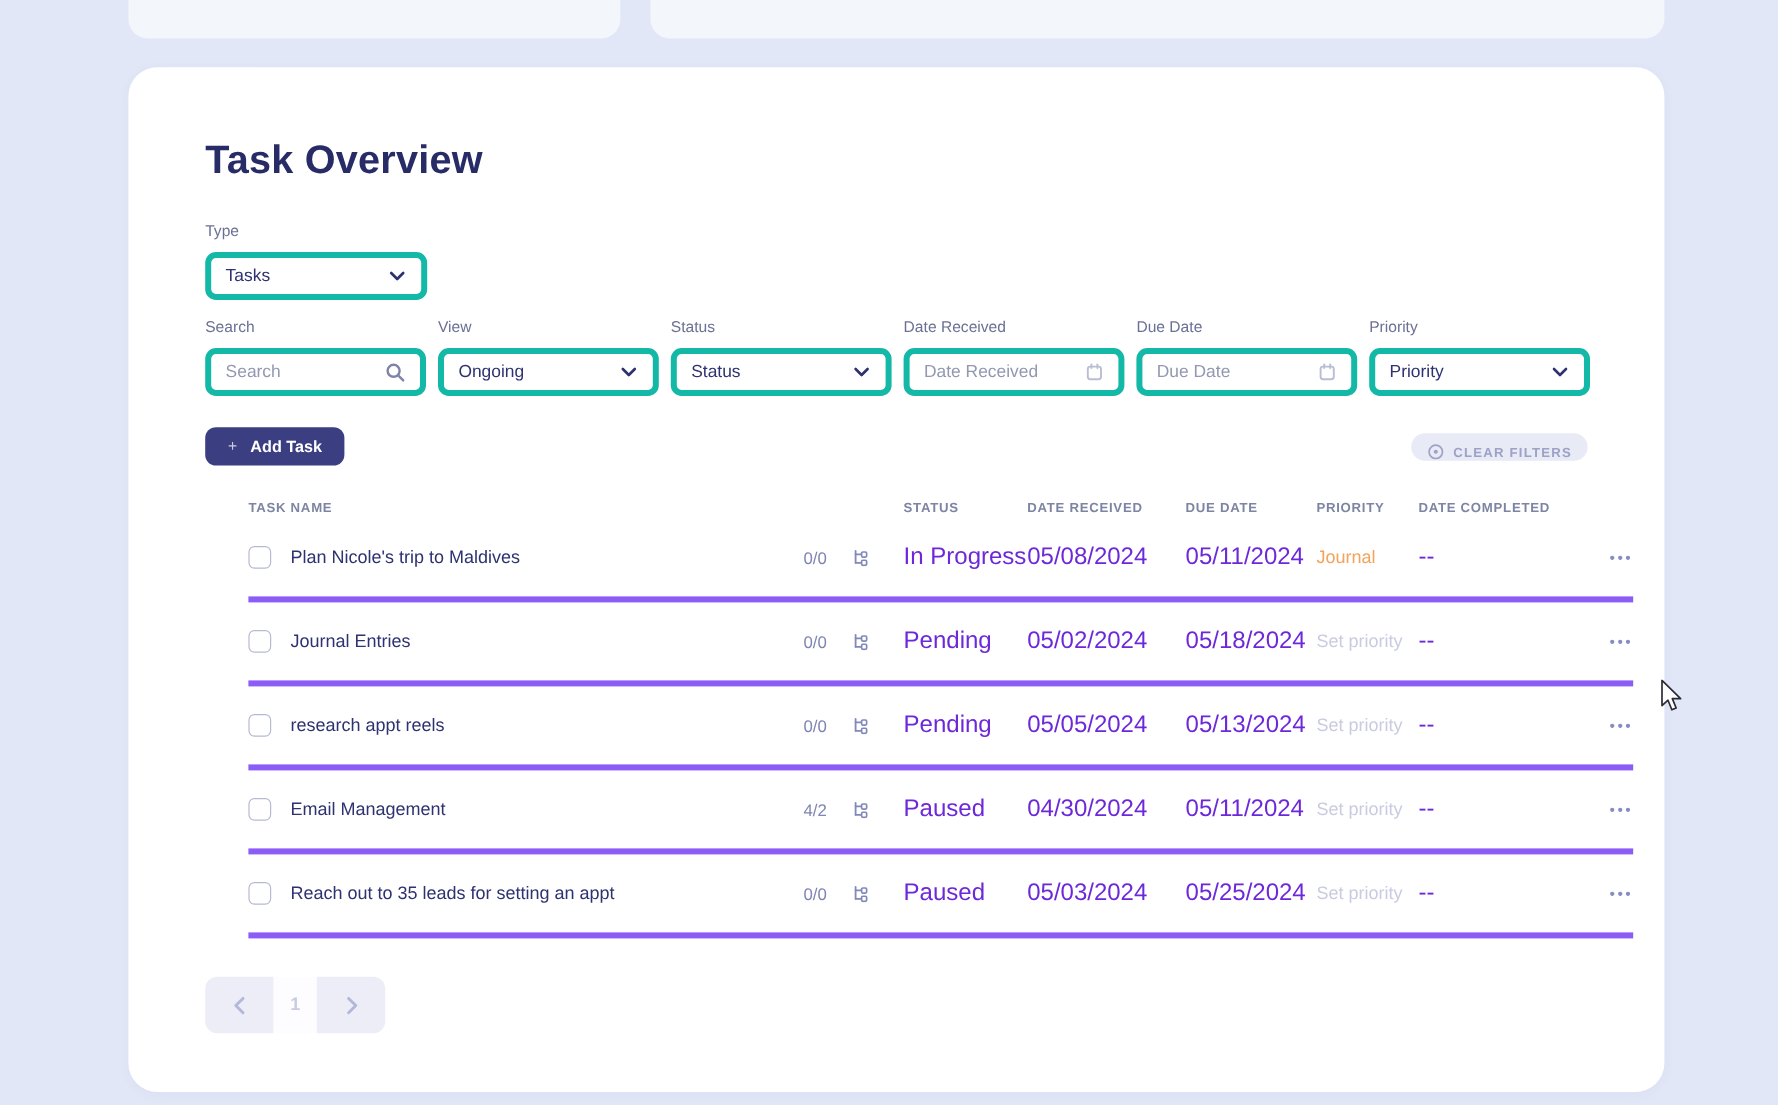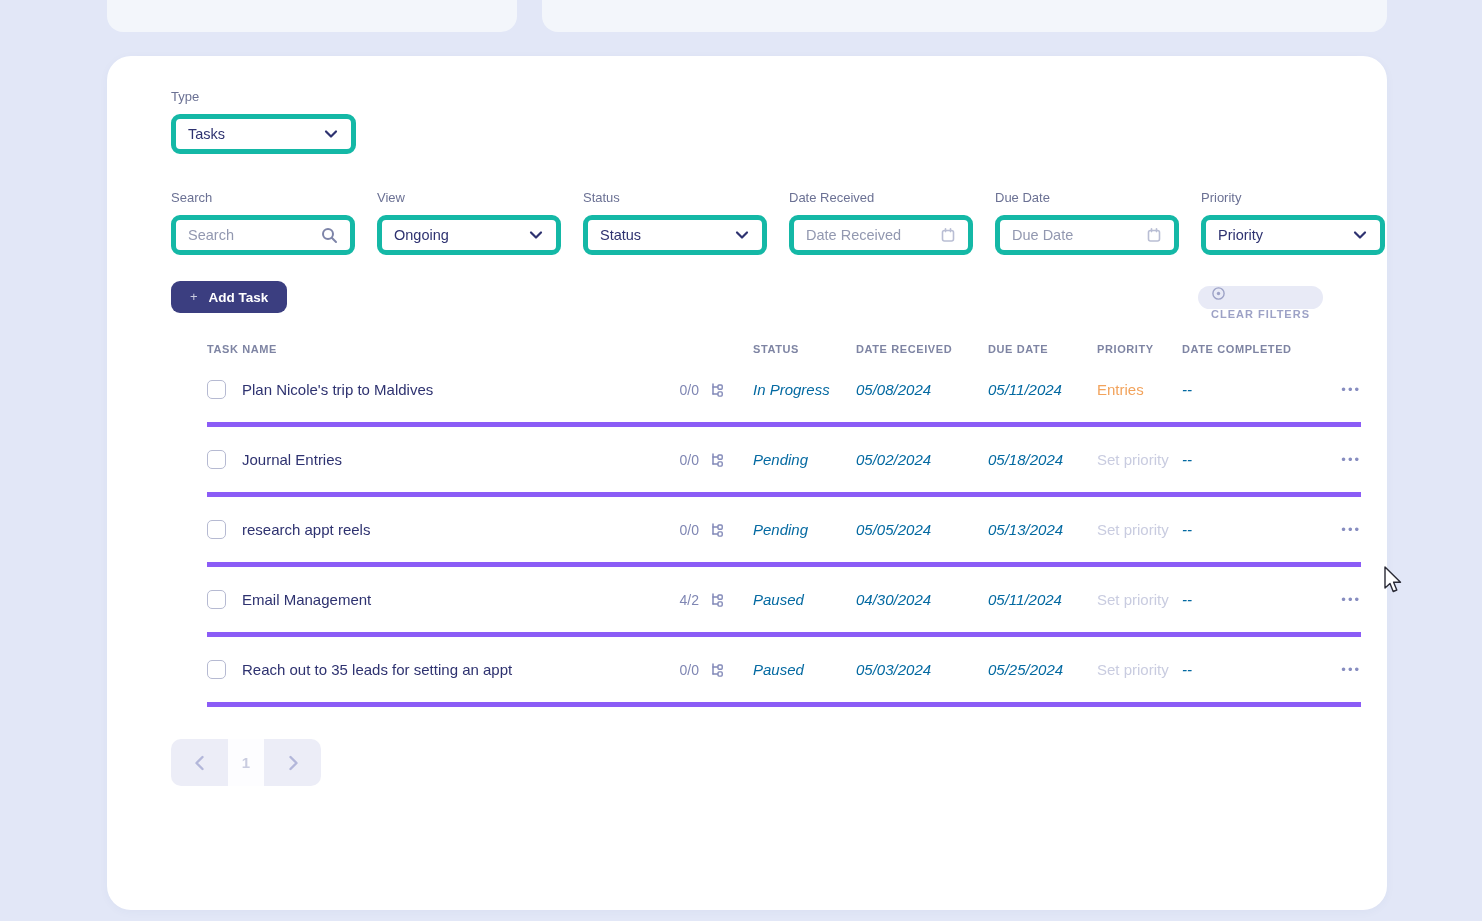--- a/index.html
+++ b/index.html
@@ -25,21 +25,21 @@
 
   .page-title{
     margin-top:58px;font-size:33px;line-height:38px;font-weight:800;
     color:#272c67;letter-spacing:0.2px;
   }
 
   .filter-label{
     font-size:13px;font-weight:400;color:#6b7194;margin-bottom:10px;
   }
   .type-block{margin-top:33px;}
-  .filters-row{margin-top:36px;display:flex;gap:22px;}
+  .filters-row{margin-top:15px;display:flex;gap:10px;}
   .filter-group{width:184px;flex:0 0 auto;}
 
   .field{
     height:40px;box-sizing:border-box;border:5px solid #14b8a6;border-radius:9px;
     background:#fff;display:flex;align-items:center;padding:0 12px;
     font-size:14.5px;color:#2e3270;justify-content:space-between;cursor:pointer;
   }
   .field .value{color:#2e3270;}
   .field .placeholder{color:#9298b0;}
   .type-select{width:185px;}
@@ -51,25 +51,24 @@
     margin-top:26px;display:flex;align-items:center;justify-content:space-between;
   }
   .add-task-btn{
     display:inline-flex;align-items:center;gap:11px;height:32px;
     background:#3b3e80;color:#ffffff;border:none;border-radius:9px;
     padding:0 19px;font-size:13.5px;font-weight:700;cursor:pointer;
     font-family:inherit;
   }
   .add-task-btn .plus{color:#caccdf;font-size:13px;font-weight:400;position:relative;top:-1px;}
   .clear-filters{
-    display:inline-flex;align-items:flex-start;gap:7px;height:23px;border:none;
+    display:inline-flex;align-items:flex-end;gap:7px;height:23px;border:none;
     background:#e8eaf6;border-radius:12px;padding:0 13px;cursor:pointer;
     color:#9da2c6;font-size:11px;font-weight:700;letter-spacing:1px;
     font-family:inherit;
-    flex-direction:column;
   }
 
   .task-table{margin-top:28px;width:1154px;margin-left:36px;}
   .thead{display:flex;align-items:center;height:16px;}
   .th{
     font-size:11px;font-weight:700;color:#7e84a3;letter-spacing:0.6px;
   }
   .trow{
     display:flex;align-items:center;height:65px;
     border-bottom:5px solid #8b5cf6;
@@ -84,24 +83,24 @@
 
   .checkbox{
     width:17px;height:17px;border:1.6px solid #b6bad2;border-radius:5px;
     background:#fff;flex:0 0 auto;cursor:pointer;
   }
   .task-name{
     margin-left:16px;font-size:15px;color:#2e3270;flex:1 1 auto;
     white-space:nowrap;overflow:hidden;
   }
   .subtask-badge{
-    display:flex;align-items:center;gap:11px;color:#7f86b3;font-size:14px;
+    display:flex;align-items:center;gap:21px;color:#7f86b3;font-size:14px;
     flex:0 0 auto;cursor:pointer;
   }
-  .cell-text{font-size:15px;color:#0369a1;font-style:italic;}
+  .cell-text{font-size:20px;color:#6d28d9;}
   .priority-text{font-size:15px;color:#f2a35c;cursor:pointer;}
   .priority-text.unset{color:#c9cce0;}
   .row-menu{
     color:#878dc0;font-size:13px;letter-spacing:2px;cursor:pointer;
     line-height:1;user-select:none;
   }
 
   .pagination{margin-top:32px;display:flex;height:47px;width:150px;}
   .page-btn{
     width:57px;height:47px;background:#ecedf7;border:none;cursor:pointer;
@@ -118,20 +117,21 @@
 </style>
 </head>
 <body>
 
 <div class="top-card left"></div>
 <div class="top-card right"></div>
 
 <div class="main-card">
   <div class="content">
 
+    <h1 class="page-title">Task Overview</h1>
 
     <div class="type-block">
       <div class="filter-label">Type</div>
       <div class="field type-select">
         <span class="value">Tasks</span>
         <span class="chevron-down">
           <svg width="16" height="16" viewBox="0 0 16 16">
               <polyline points="3,5.5 8,10.5 13,5.5" fill="none" stroke="#2e3270" stroke-width="2.2" stroke-linecap="round" stroke-linejoin="round"></polyline>
             </svg>
         </span>
@@ -259,21 +259,21 @@
             <rect x="8" y="3" width="4.2" height="4.2" rx="1" fill="none" stroke="#8289b8" stroke-width="1.4"></rect>
             <rect x="8" y="9.9" width="4.2" height="4.2" rx="1" fill="none" stroke="#8289b8" stroke-width="1.4"></rect>
           </svg>
         </span>
       </div>
     </div>
     <div class="col-status cell-text">In Progress</div>
     <div class="col-received cell-text">05/08/2024</div>
     <div class="col-due cell-text">05/11/2024</div>
     <div class="col-priority">
-      <span class="priority-text">Entries</span>
+      <span class="priority-text">Journal</span>
     </div>
     <div class="col-completed cell-text">--</div>
     <div class="col-actions">
       <span class="row-menu">•••</span>
     </div>
   </div>
           <div class="trow">
     <div class="col-name">
       <div class="checkbox"></div>
       <div class="task-name">Journal Entries</div>

